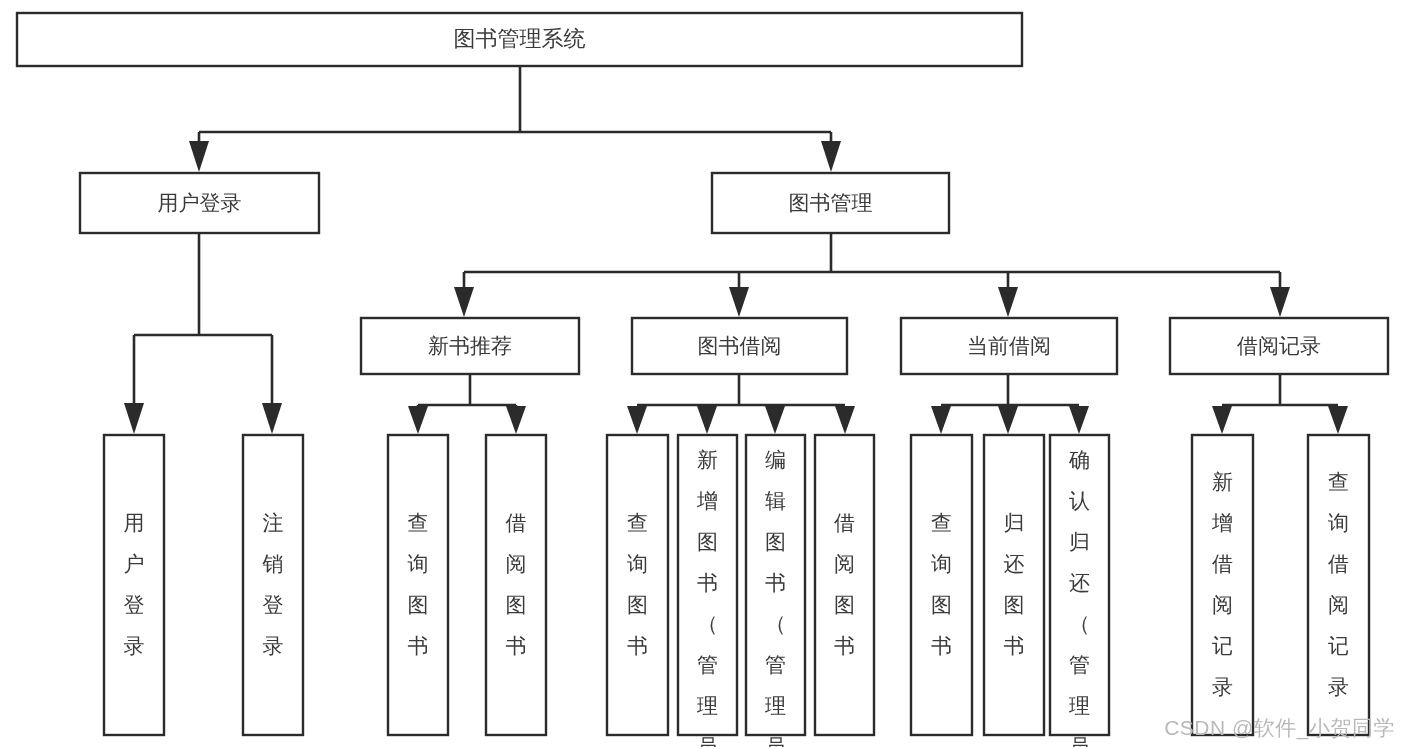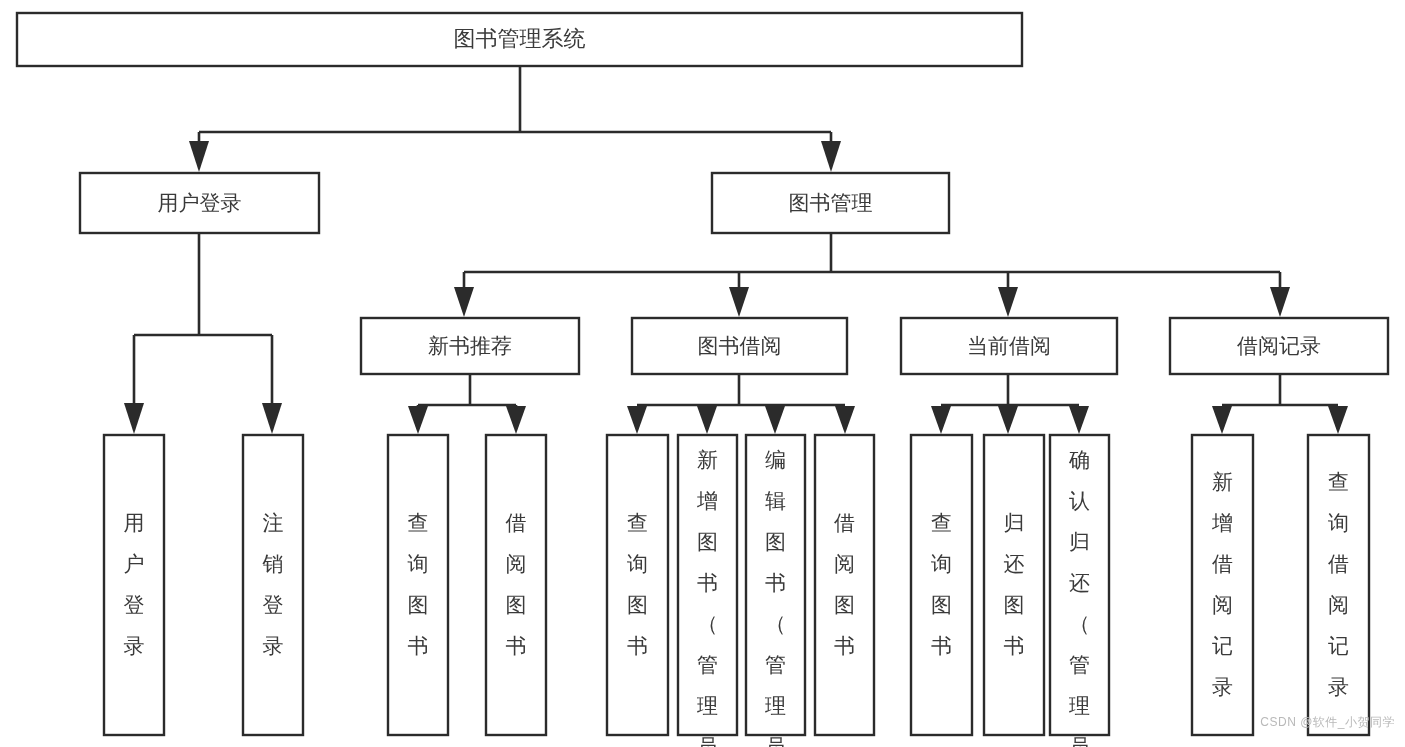--- a/index.html
+++ b/index.html
@@ -51,23 +51,23 @@
   }
   .label-v {
     font-size: 21px;
   }
   .title-label {
     font-size: 22px;
   }
   .watermark {
     position: absolute;
     right: 10px;
-    bottom: 16px;
+    bottom: 5px;
     font-family: "Liberation Sans", "DejaVu Sans", sans-serif;
-    font-size: 12px;
+    font-size: 21px;
     color: #b9b9b9;
     letter-spacing: 0.5px;
     white-space: nowrap;
     pointer-events: none;
   }
 </style>
 </head>
 <body>
 
 <div id="diagram-root">

